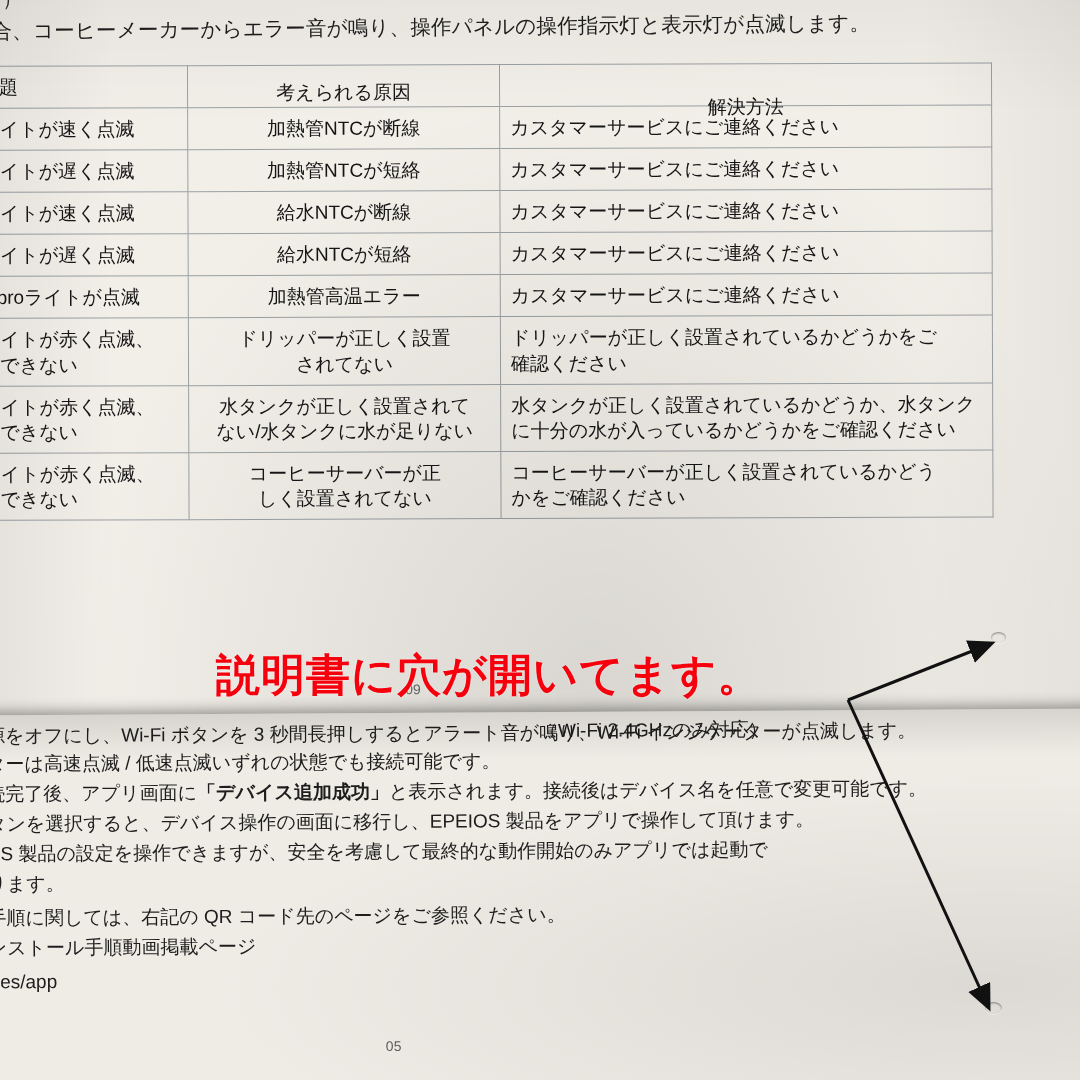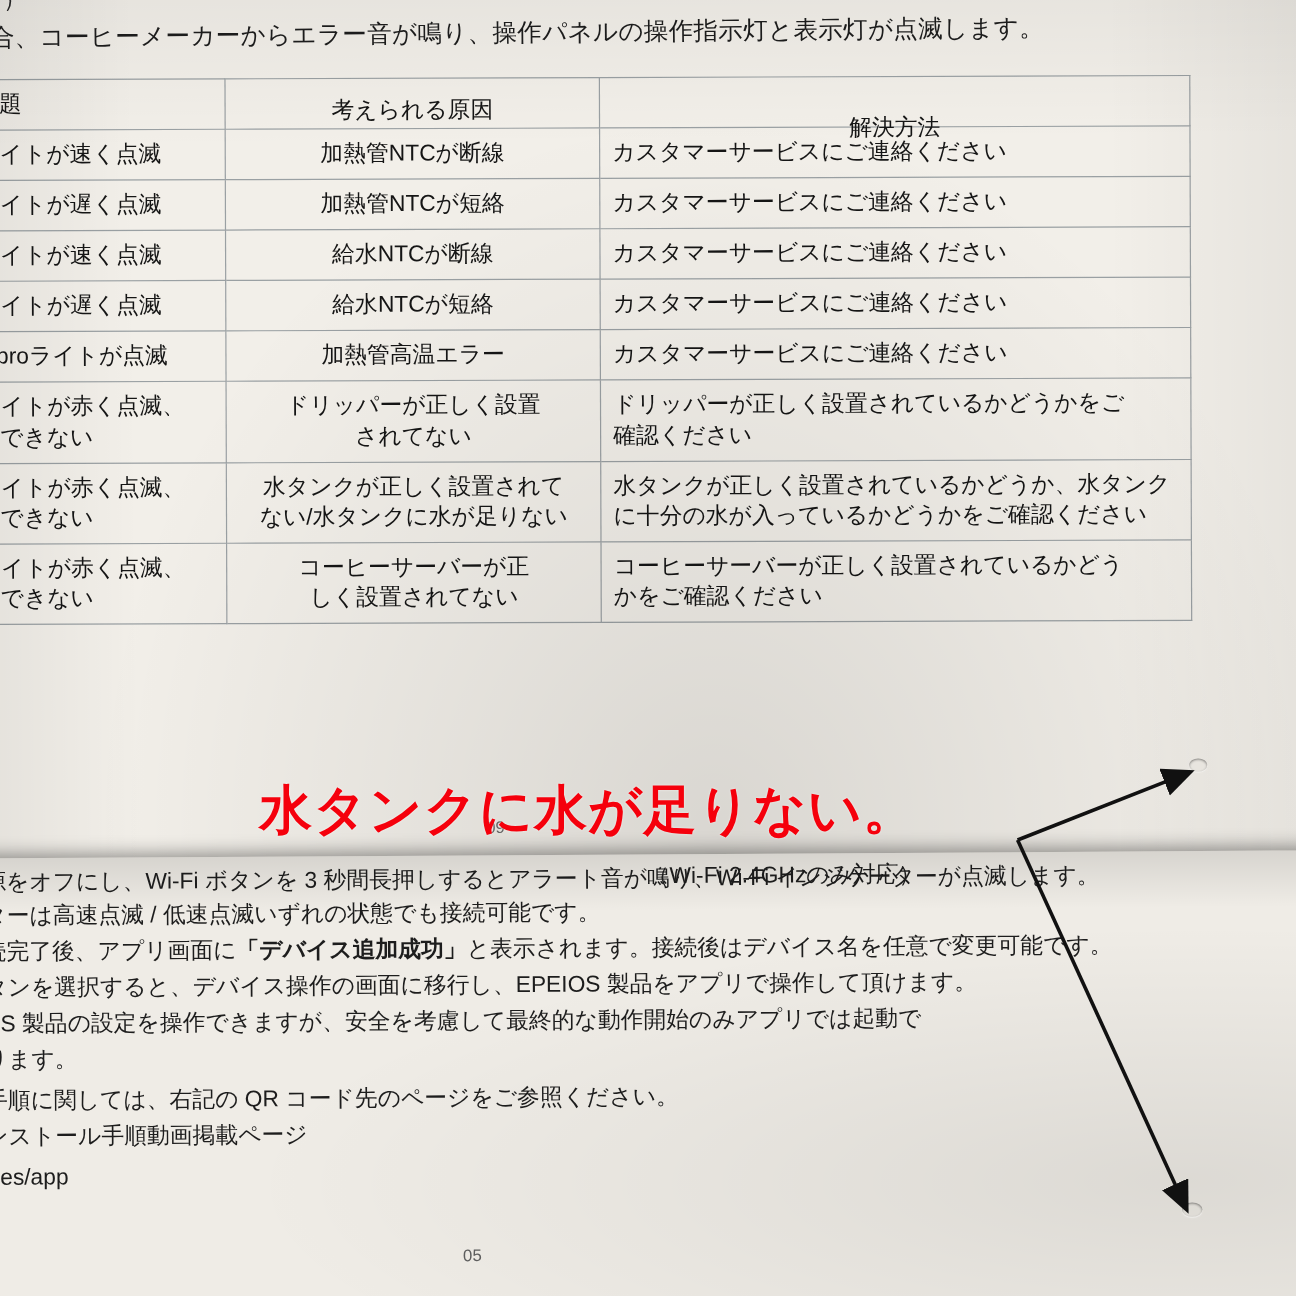--- a/index.html
+++ b/index.html
@@ -293,21 +293,21 @@
       </div>
 
     <div class="b-line" style="left:560px; top:8px;">（Wi-Fi 2.4GHzのみ対応）</div>
 
     <div class="pagenum-05">05</div>
   </div>
 
   <div class="hole" id="hole-upper"></div>
   <div class="hole" id="hole-lower"></div>
 
-  <div class="annotation">水タンクに水が足りない。</div>
+  <div class="annotation">説明書に穴が開いてます。</div>
 
   <svg class="arrow-svg">
     <defs>
       <marker id="ah" markerWidth="10" markerHeight="10" refX="7" refY="4" orient="auto">
         <path d="M0,0 L9,4 L0,8 z" fill="#111"></path>
       </marker>
     </defs>
     <path d="M848,700 L990,644" stroke="#111" stroke-width="3" fill="none" marker-end="url(#ah)"></path>
     <path d="M848,700 L988,1006" stroke="#111" stroke-width="3" fill="none" marker-end="url(#ah)"></path>
   </svg>

